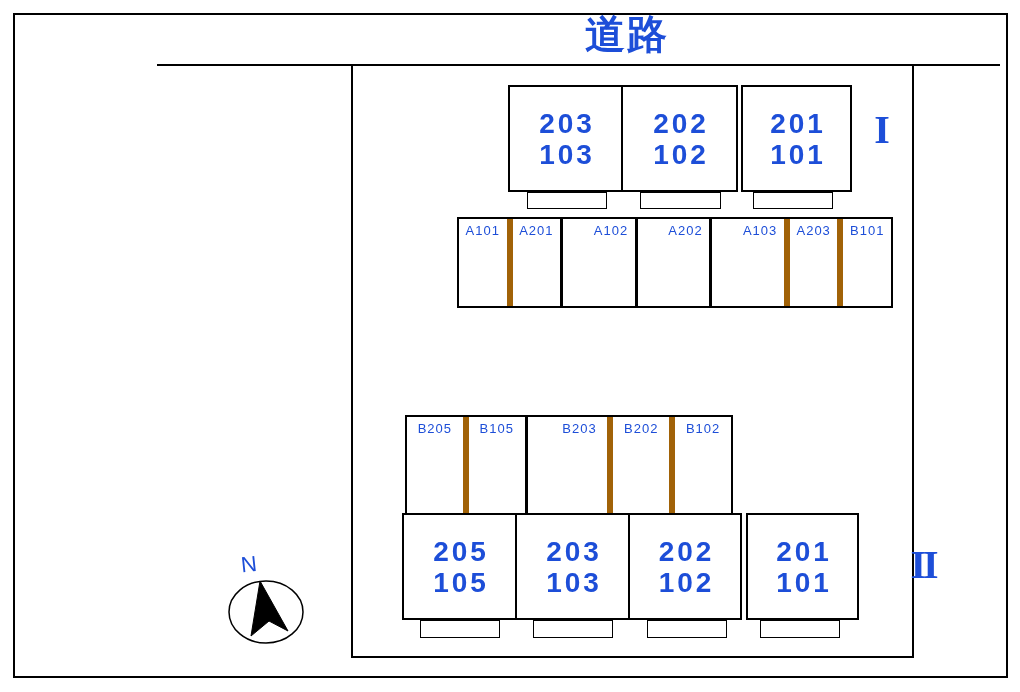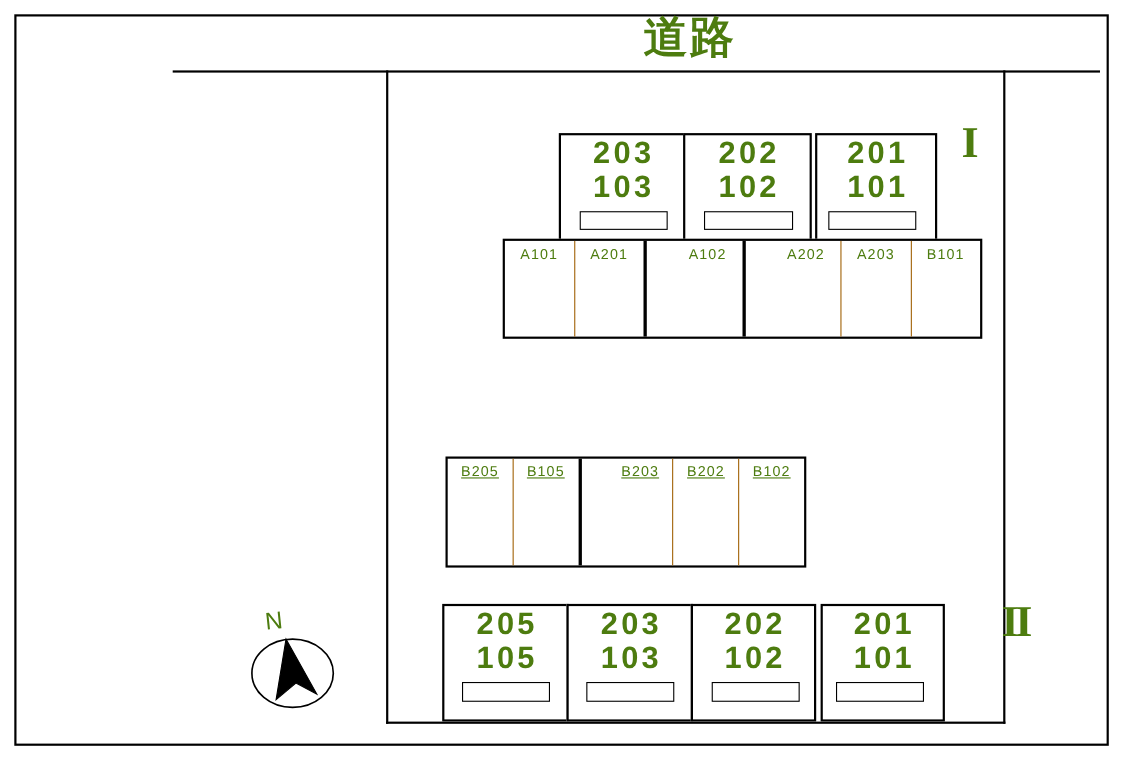--- a/index.html
+++ b/index.html
@@ -1,33 +1,33 @@
 <!DOCTYPE html>
 <html><head>
 <meta charset="utf-8">
 <style>
   html,body{margin:0;padding:0;background:#ffffff;}
   .canvas{
     position:relative;width:1020px;height:692px;background:#ffffff;
-    font-family:"Liberation Sans","DejaVu Sans",sans-serif;color:#4d7c0f;
+    font-family:"Liberation Sans","DejaVu Sans",sans-serif;color:#1d4ed8;
     overflow:hidden;
   }
   .abs{position:absolute;box-sizing:border-box;}
   .outer-border{left:13px;top:13px;width:995px;height:665px;border:2px solid #000;}
   .road-label{left:567px;top:10px;width:120px;height:48px;text-align:center;
     font-size:40px;font-weight:bold;letter-spacing:2px;line-height:48px;}
   .hline{border-top:2px solid #000;height:0;}
   .vline{border-left:2px solid #000;width:0;}
   .road-line{left:157px;top:64px;width:843px;}
   .parcel-left{left:351px;top:64px;height:594px;}
   .parcel-right{left:912px;top:64px;height:594px;}
   .parcel-bottom{left:351px;top:656px;width:563px;}
 
   .unit{border:2px solid #000;background:#fff;display:flex;flex-direction:column;
-    align-items:center;margin-top:36px;}
+    align-items:center;justify-content:center;}
   .unit .num{font-size:28px;font-weight:bold;letter-spacing:3px;line-height:31px;
     text-indent:3px;}
   .porch{border:1px solid #000;background:#fff;}
   .bldg-label{font-family:"Liberation Serif","DejaVu Serif",serif;font-weight:bold;
     font-size:40px;line-height:44px;text-align:center;}
   .bldg-label.two{letter-spacing:-3px;}
 
   
   .b1-u0{left:508px;top:85px;width:115px;height:107px;}
   .b1-u1{left:621px;top:85px;width:117px;height:107px;}
@@ -44,23 +44,23 @@
   .b2-u3{left:746px;top:513px;width:113px;height:107px;}
   .b2-p0{left:420px;top:620px;width:80px;height:18px;}
   .b2-p1{left:533px;top:620px;width:80px;height:18px;}
   .b2-p2{left:647px;top:620px;width:80px;height:18px;}
   .b2-p3{left:760px;top:620px;width:80px;height:18px;}
   .b2-label{left:900px;top:543px;width:46px;}
 
   
   .prow{border:2px solid #000;display:flex;background:#fff;}
   .row-a{left:457px;top:217px;width:436px;height:91px;}
-  .row-b{left:405px;top:415px;width:328px;height:101px;text-decoration:underline;}
+  .row-b{left:405px;top:415px;width:328px;height:101px;}
   .pcell{flex:1;text-align:center;padding-top:4px;font-size:13px;letter-spacing:1px;}
-  .pcell.thin{border-left:1px solid #a16207;}
+  .pcell.thin{border-left:6px solid #a16207;}
   .pcell.thick{border-left:3px solid #000;padding-left:24px;}
 
   
   .compass{left:222px;top:550px;width:96px;height:100px;}
   .north-label{left:241px;top:552px;width:30px;font-size:22px;line-height:24px;
     transform:rotate(-6deg);font-family:"Liberation Sans",sans-serif;}
 </style>
 </head>
 <body>
 
@@ -90,20 +90,21 @@
   <div class="abs porch b1-p0"></div>
   <div class="abs porch b1-p1"></div>
   <div class="abs porch b1-p2"></div>
   <div class="abs bldg-label b1-label">I</div>
 
   <div class="abs prow row-a">
     <div class="pcell">A101</div>
     <div class="pcell thin">A201</div>
     <div class="pcell thick">A102</div>
     <div class="pcell thick">A202</div>
+    <div class="pcell thick">A103</div>
     <div class="pcell thin">A203</div>
     <div class="pcell thin">B101</div>
   </div>
 
   <div class="abs prow row-b">
     <div class="pcell">B205</div>
     <div class="pcell thin">B105</div>
     <div class="pcell thick">B203</div>
     <div class="pcell thin">B202</div>
     <div class="pcell thin">B102</div>

